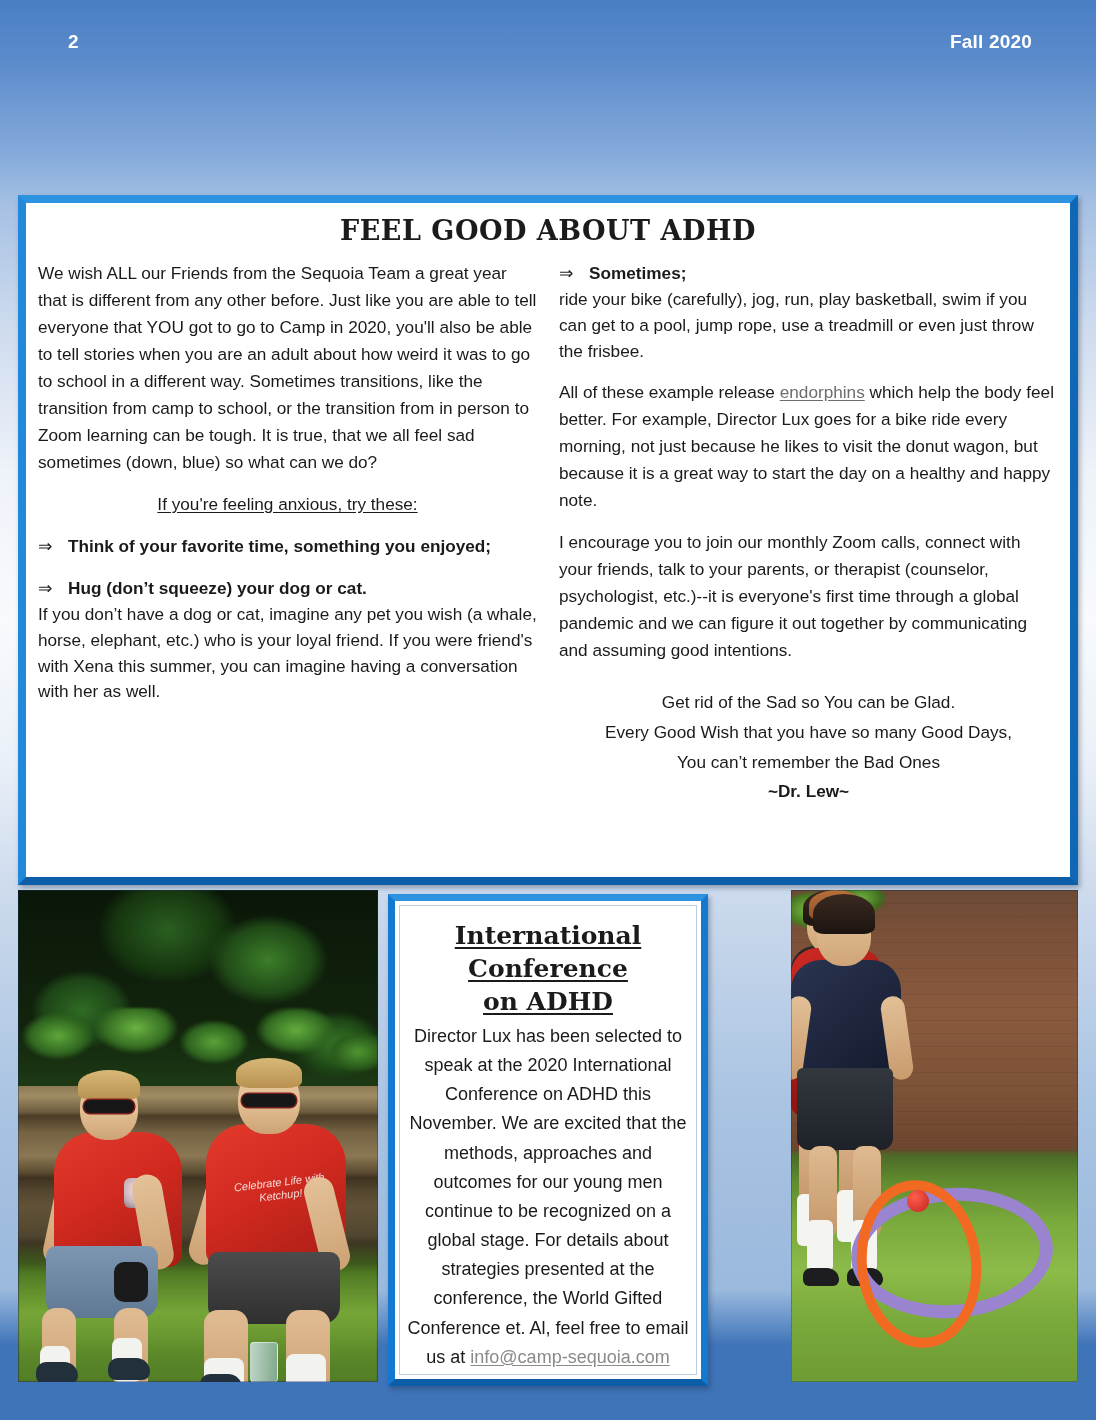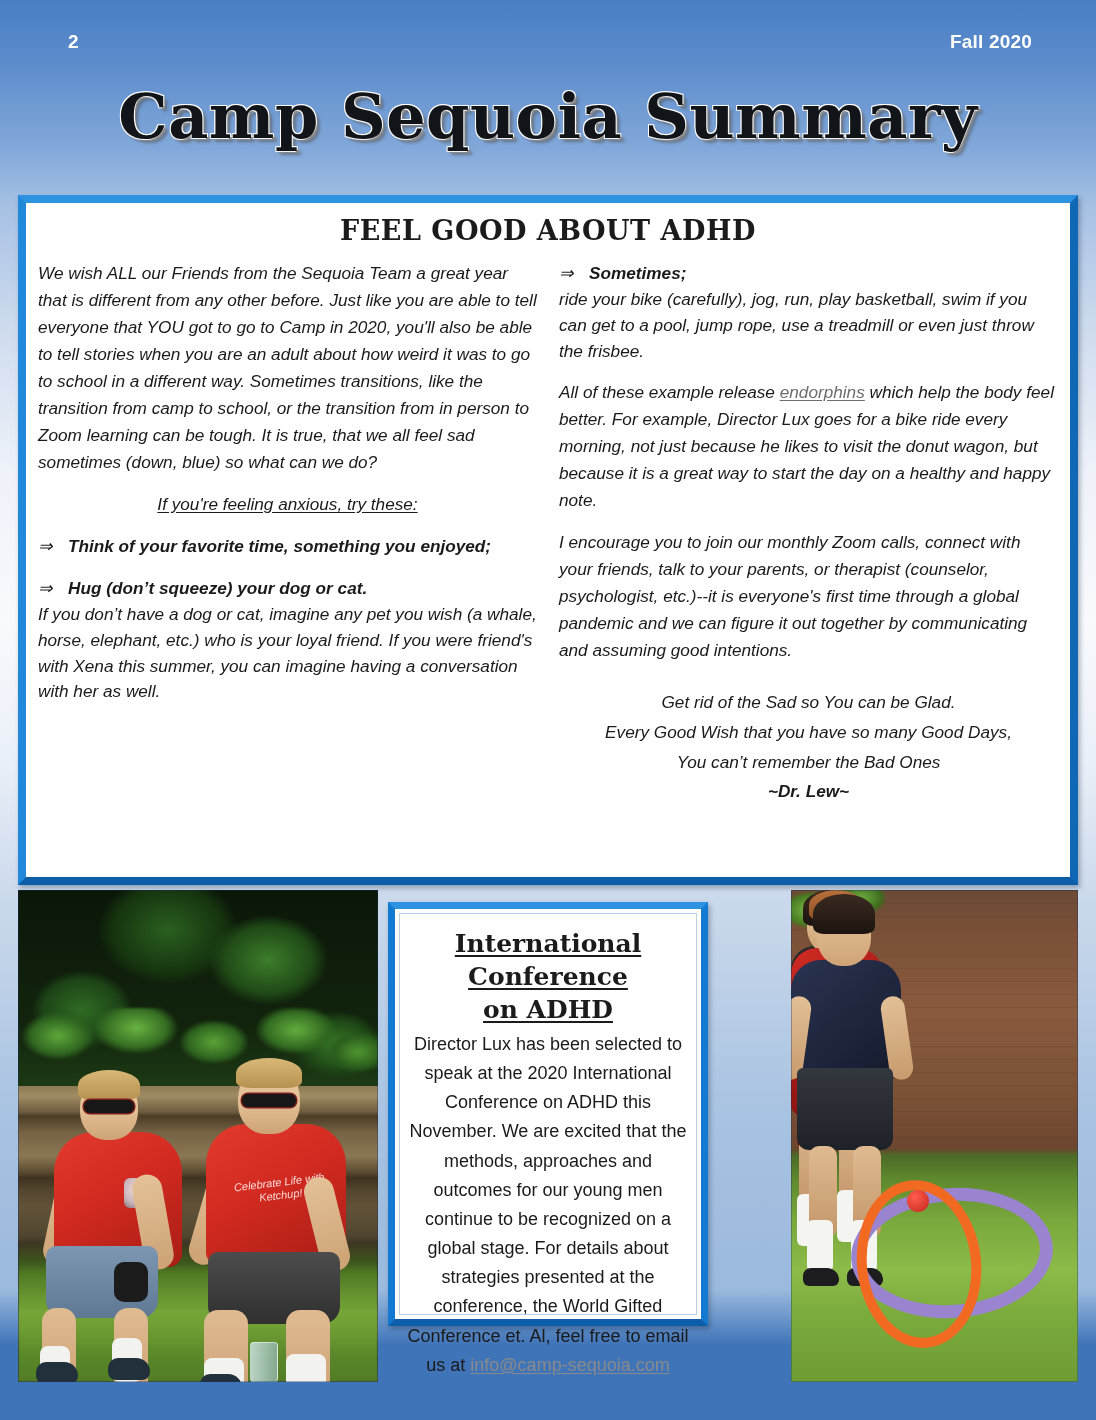--- a/index.html
+++ b/index.html
@@ -113,21 +113,20 @@
     text-underline-offset: 3px;
   }
   .columns {
     display: flex;
     gap: 22px;
     align-items: flex-start;
   }
   .col {
     flex: 1;
     min-width: 0;
-    font-style: italic;
   }
   .col p,
   .col div.para {
     font-size: 17.2px;
     line-height: 1.57;
     color: #1a1a1a;
     margin: 0 0 15px 0;
   }
   .col p:last-child { margin-bottom: 0; }
   .center-line {
@@ -435,23 +434,23 @@
     content: "";
     position: absolute; inset: 0;
     border: 1px solid rgba(20,50,90,0.35);
     pointer-events: none;
   }
 
   
   .adhd-box {
     position: absolute;
     left: 370px;
-    top: 12px;
+    top: 4px;
     width: 320px;
-    height: 424px;
+    height: 492px;
     box-sizing: border-box;
     background: #ffffff;
     border: 7px solid #1479d1;
     border-top-color: #2d93e0;
     border-bottom-color: #0d5ea8;
     box-shadow: 2px 3px 5px rgba(20,40,70,0.35);
     padding: 18px 12px 10px 12px;
     text-align: center;
   }
   .adhd-box .inner-rule {
@@ -481,21 +480,20 @@
   .adhd-body .link { color: #8a8a8a; }
 </style>
 </head>
 <body>
 
 <div class="page">
 
   <div class="header-band">
     <div class="page-number">2</div>
     <div class="issue-date">Fall 2020</div>
-    <div class="masthead">Camp Sequoia Summary</div>
   </div>
 
   <div class="article-box">
 
     <div class="article-title">
       <span>FEEL</span>
       <span>GOOD</span>
       <span>ABOUT</span>
       <span>ADHD</span>
     </div>

